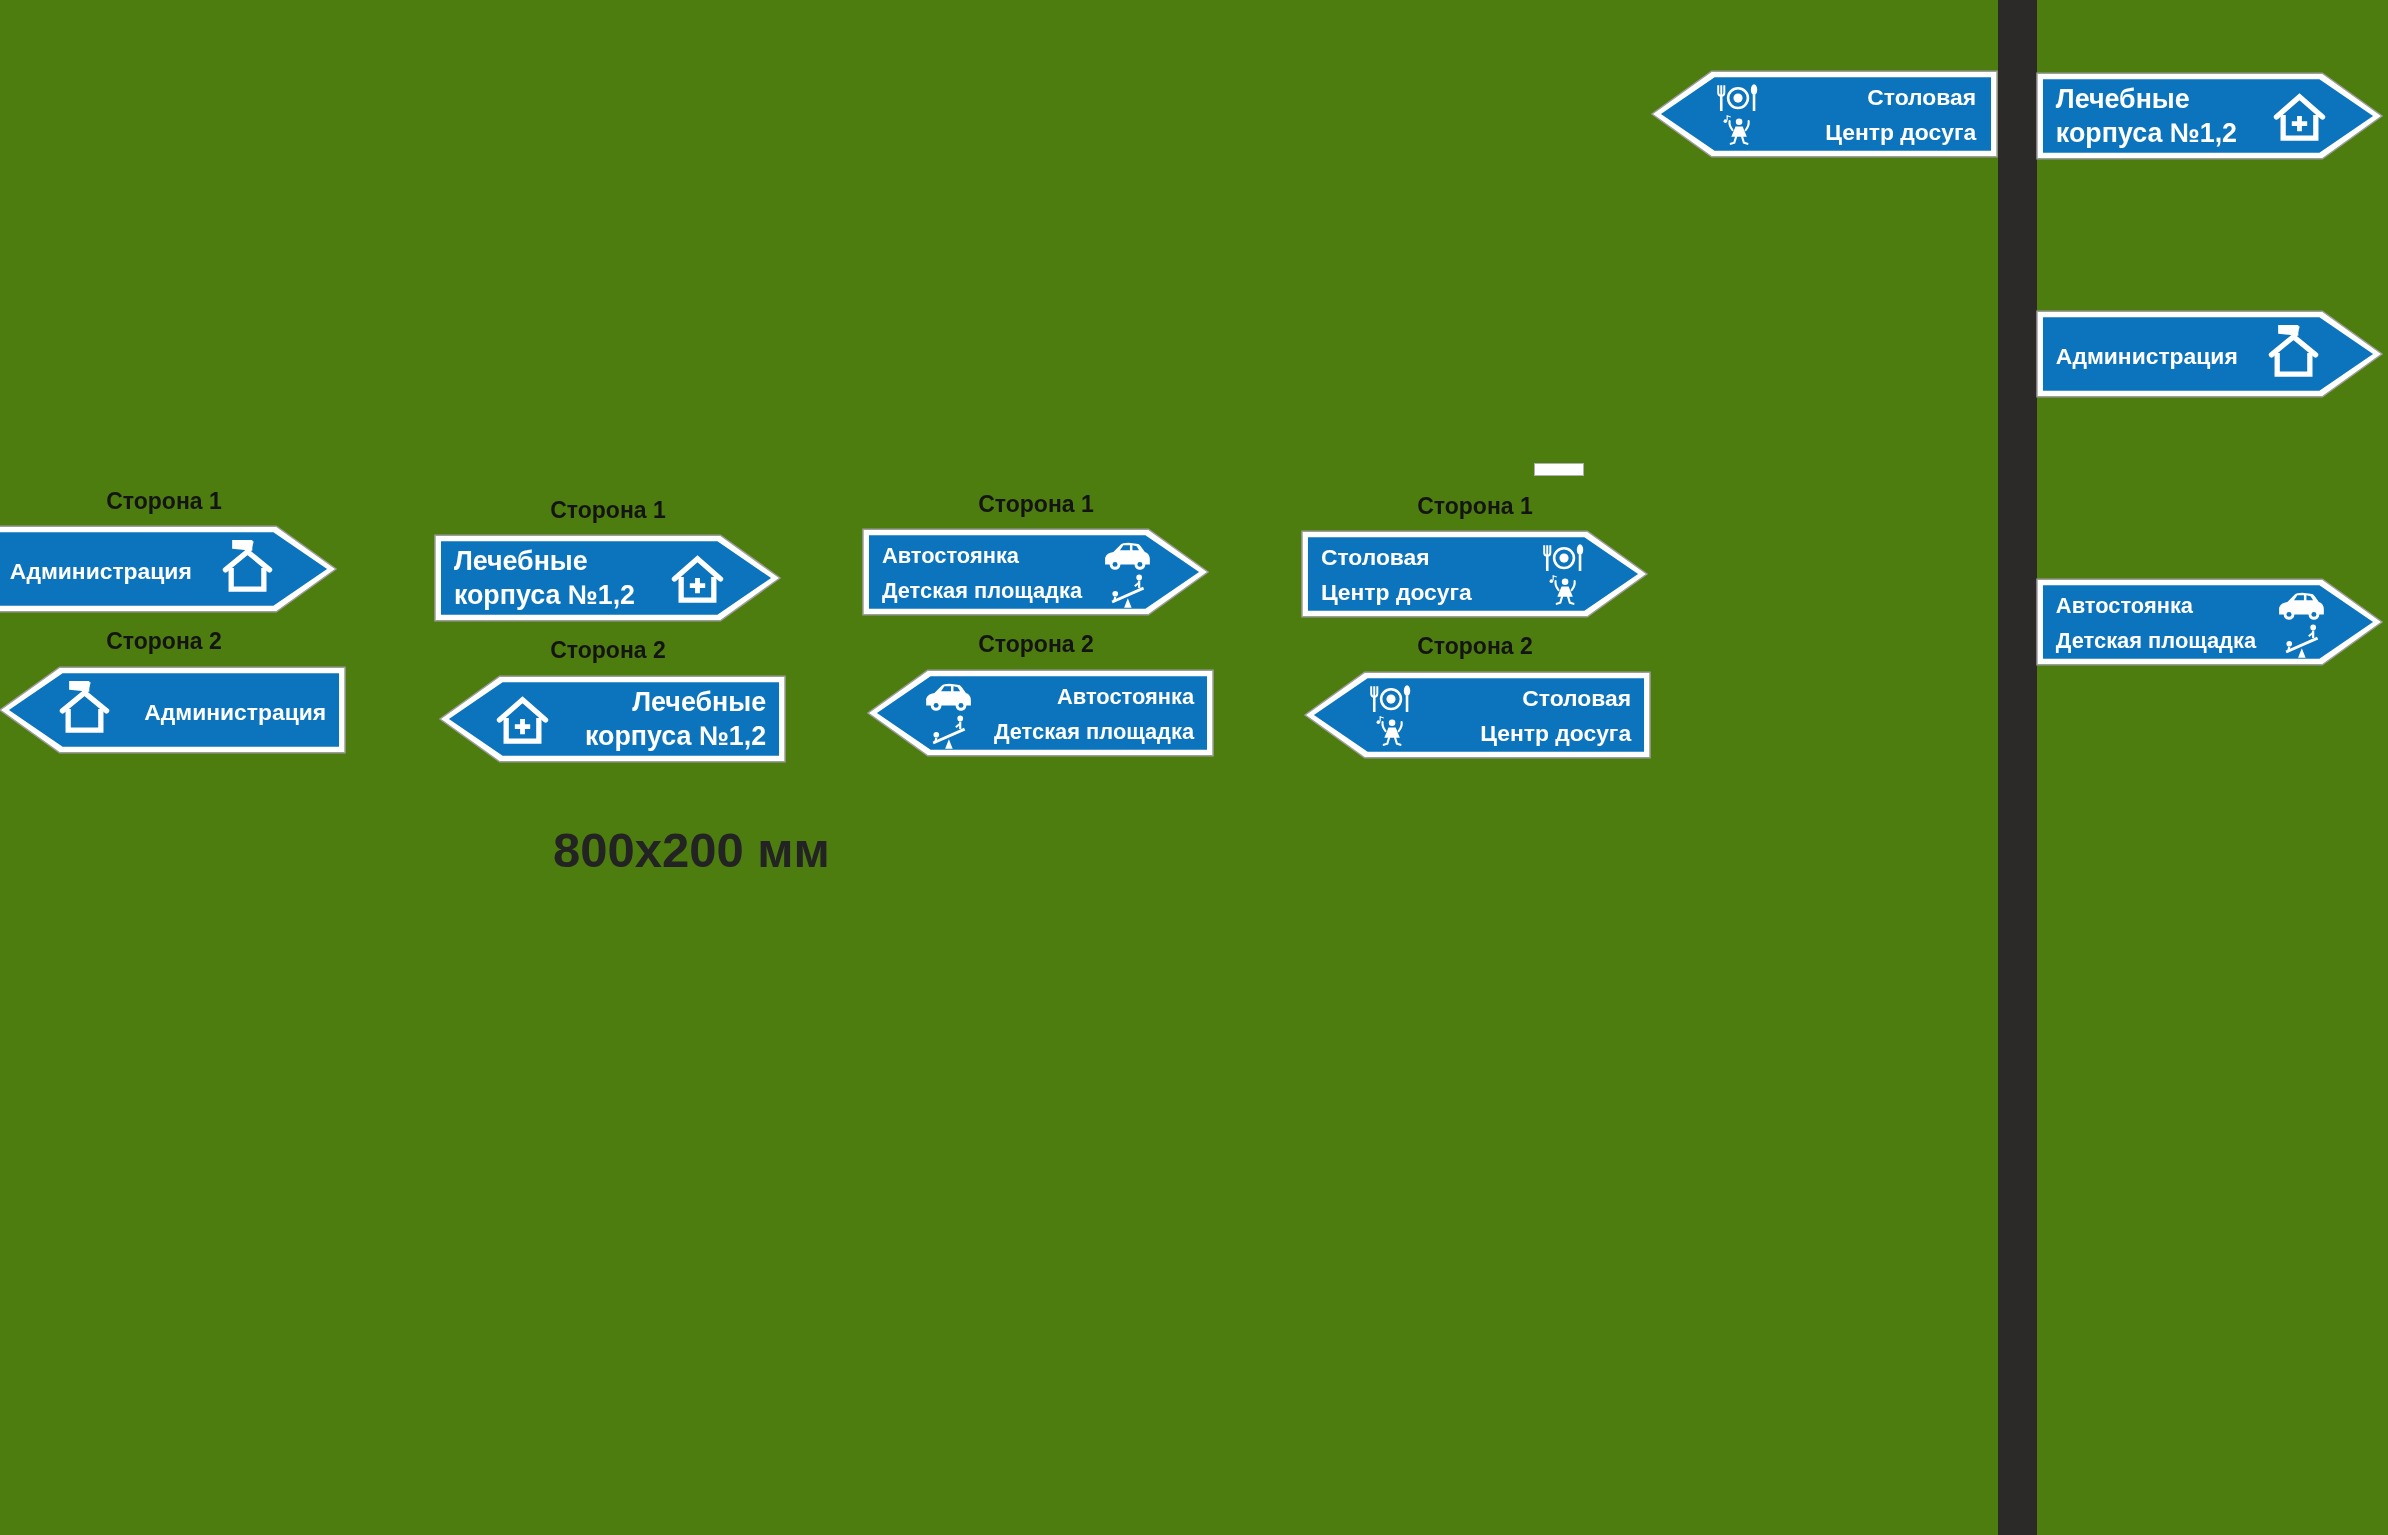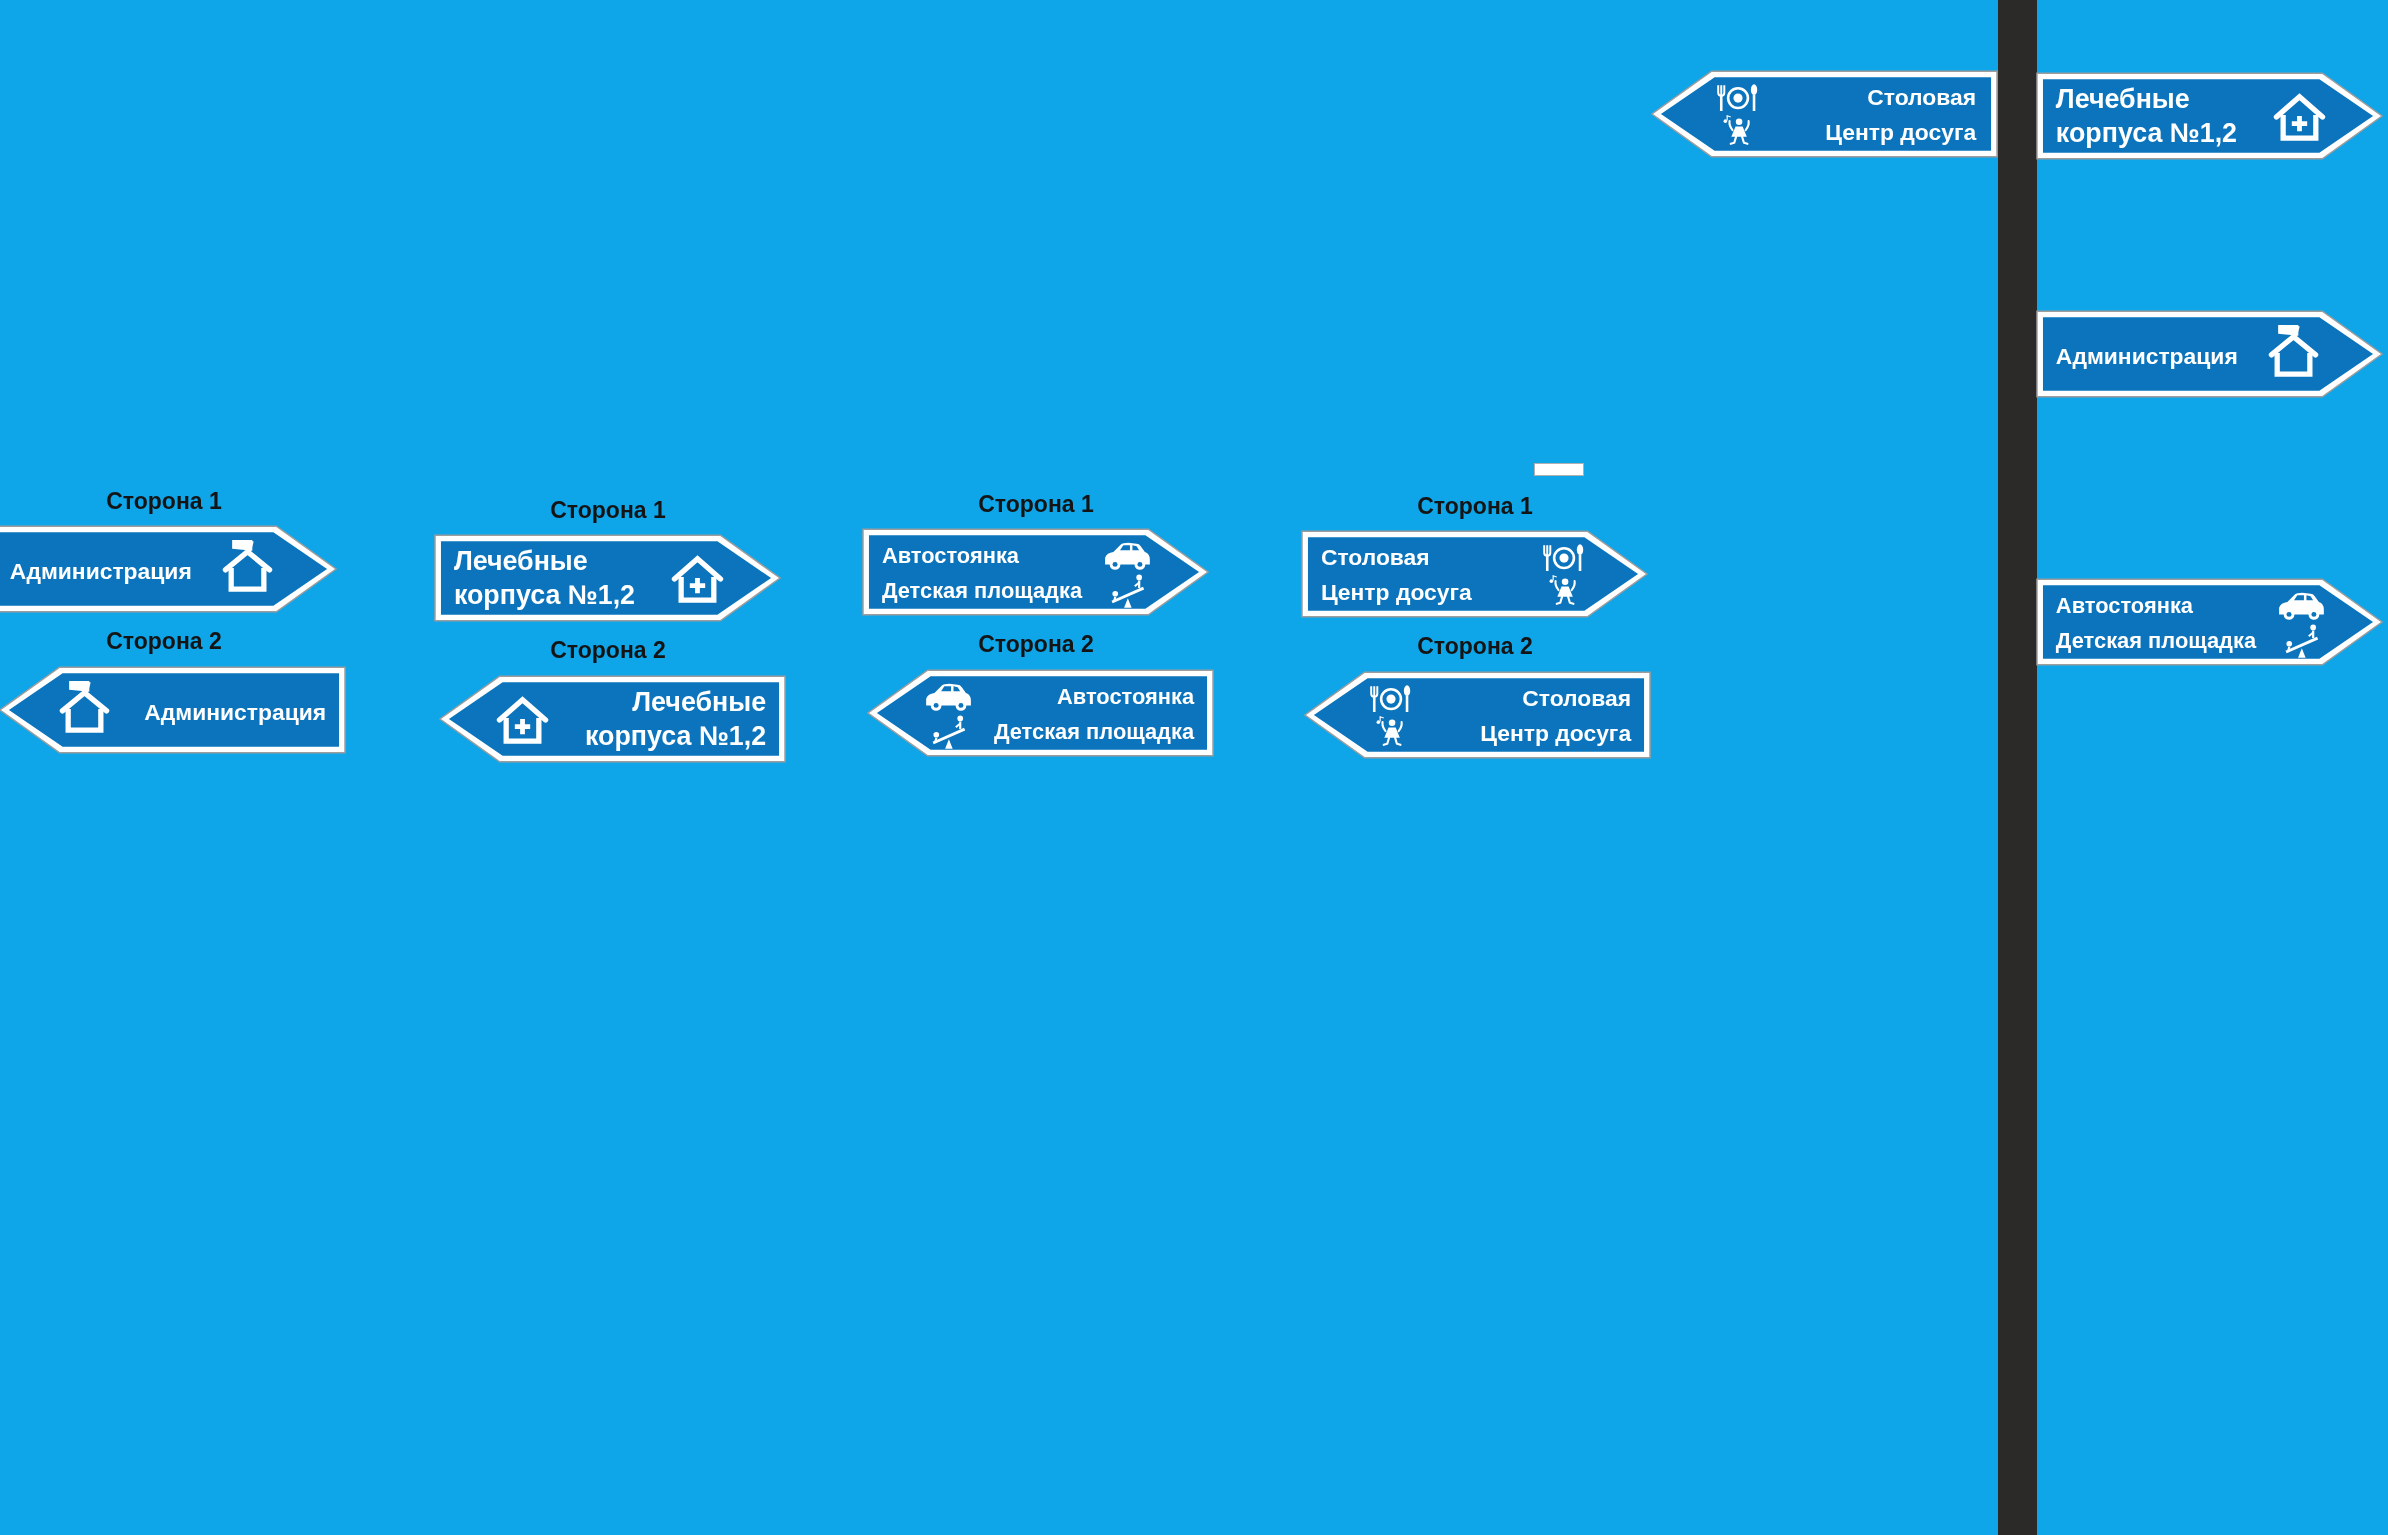--- a/index.html
+++ b/index.html
@@ -1,16 +1,16 @@
 <!DOCTYPE html>
 <html><head>
 <meta charset="utf-8">
 <style>
   html,body{margin:0;padding:0;background:#fff;}
-  .canvas{position:relative;width:2388px;height:1535px;background:#0ea5e9;overflow:hidden;
+  .canvas{position:relative;width:2388px;height:1535px;background:#4d7c0f;overflow:hidden;
           font-family:"Liberation Sans",sans-serif;}
   .pole{position:absolute;left:1998px;top:0;width:39px;height:1535px;background:#2b2a28;}
   .sign{position:absolute;width:348px;height:88px;}
   .sign svg{display:block;}
   .outer{fill:#ffffff;stroke:#9d9d9d;stroke-width:1.5;}
   .inner{fill:#0b74bc;}
   .st{fill:#ffffff;font-family:"Liberation Sans",sans-serif;font-weight:bold;}
   .fs23{font-size:23px;}
   .fs22{font-size:22px;}
   .fs27{font-size:27px;}
@@ -214,15 +214,16 @@
         <use href="#i-dining" x="64" y="5" width="46" height="46"></use>
         <use href="#i-dance" x="70" y="44" width="38" height="36"></use>
         <text class="st fs23" x="330" y="35" text-anchor="end">Столовая</text>
         <text class="st fs23" x="330" y="70" text-anchor="end">Центр досуга</text>
       </svg>
     </div>
   </div>
 
   <div class="mini-rect"></div>
 
+  <div class="dimension">800x200 мм</div>
 
 </div>
 
 
 </body></html>

